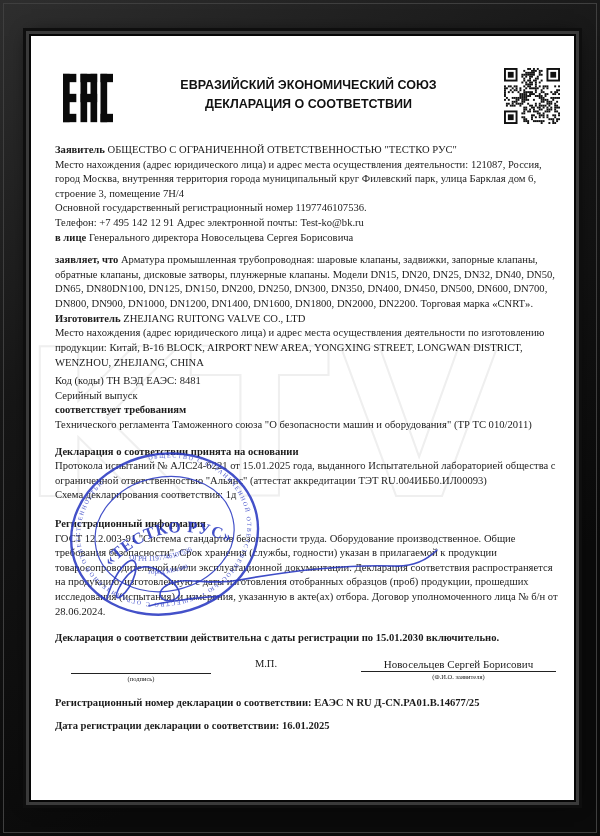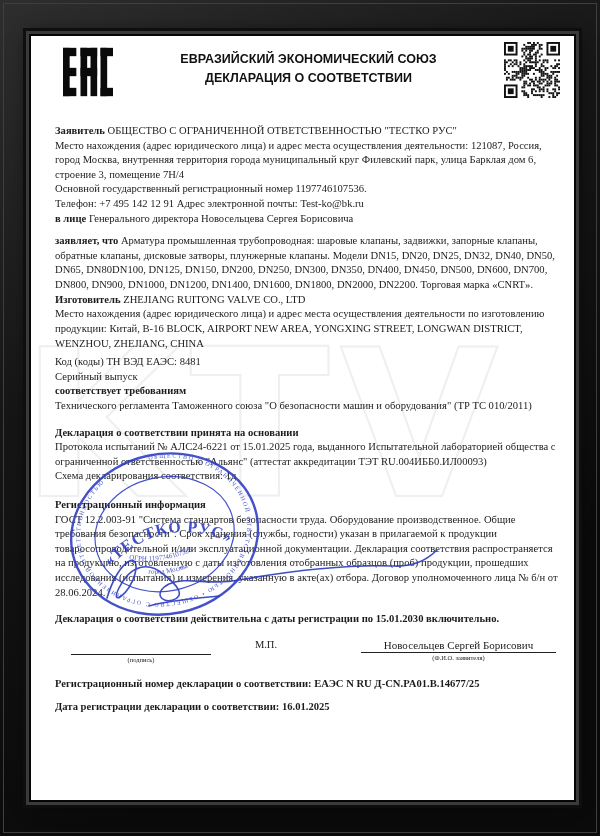--- a/index.html
+++ b/index.html
@@ -6,30 +6,30 @@
   body{width:600px;height:836px;background:#141414;overflow:hidden;}
   .frame{position:relative;width:600px;height:836px;box-sizing:border-box;
     background:linear-gradient(150deg,#2e2e2e 0%,#161616 35%,#0a0a0a 75%);}
   .frame::before{content:'';position:absolute;inset:3px;border:1px solid #3f3f3f;pointer-events:none;}
   .paper{position:absolute;left:31px;top:36px;width:543px;height:764px;background:#ffffff;
     box-shadow:0 0 0 2px #060606,0 0 0 5px #3a3a3a,0 0 0 8px #0e0e0e,0 0 18px rgba(0,0,0,.9);
     font-family:"Liberation Serif",serif;color:#1c1c1c;overflow:hidden;}
   .watermark{position:absolute;left:-10px;right:0;top:270px;z-index:0;
     font-family:"DejaVu Sans",sans-serif;font-weight:bold;font-size:205px;letter-spacing:10px;
     color:transparent;-webkit-text-stroke:2px #efefef;pointer-events:none;user-select:none;}
-  .content{position:relative;z-index:1;padding:4px 12px 0 24px;}
+  .content{position:relative;z-index:1;padding:30px 12px 0 24px;}
   .hdr{display:flex;align-items:flex-start;}
   .eac{margin:4px 0 0 8px;}
   .titles{flex:1;text-align:center;padding-top:10px;
     font-family:"Liberation Sans",sans-serif;font-weight:bold;font-size:12.5px;line-height:1.5;color:#111;}
   .qrwrap{margin:2px 2px 0 0;}
   p{margin:0;font-size:10.6px;line-height:1.38;}
   .b{font-weight:bold;}
   .mt4{margin-top:4px;}.mt8{margin-top:8px;}
-  .mt12{margin-top:12px;}.mt14{margin-top:14px;}.mt20{margin-top:20px;}
+  .mt12{margin-top:12px;}.mt14{margin-top:14px;}.mt20{margin-top:13px;}
   .sig-row{display:flex;margin-top:12px;}
   .sig-left{width:140px;margin-left:16px;text-align:center;}
   .sig-line{border-bottom:1px solid #222;height:15px;}
   .sig-cap{font-size:6.5px;padding-top:1px;}
   .mp-cell{width:110px;text-align:center;font-size:10.5px;padding-bottom:9px;}
   .sig-right{flex:1;margin-left:40px;margin-right:6px;text-align:center;}
   .sig-name{font-size:11px;padding-bottom:1px;}
   .stamp{position:absolute;left:34px;top:408px;z-index:2;transform:rotate(-12deg);opacity:.88;}
   .signature-svg{position:absolute;left:58px;top:500px;z-index:3;opacity:.9;}
 </style>

